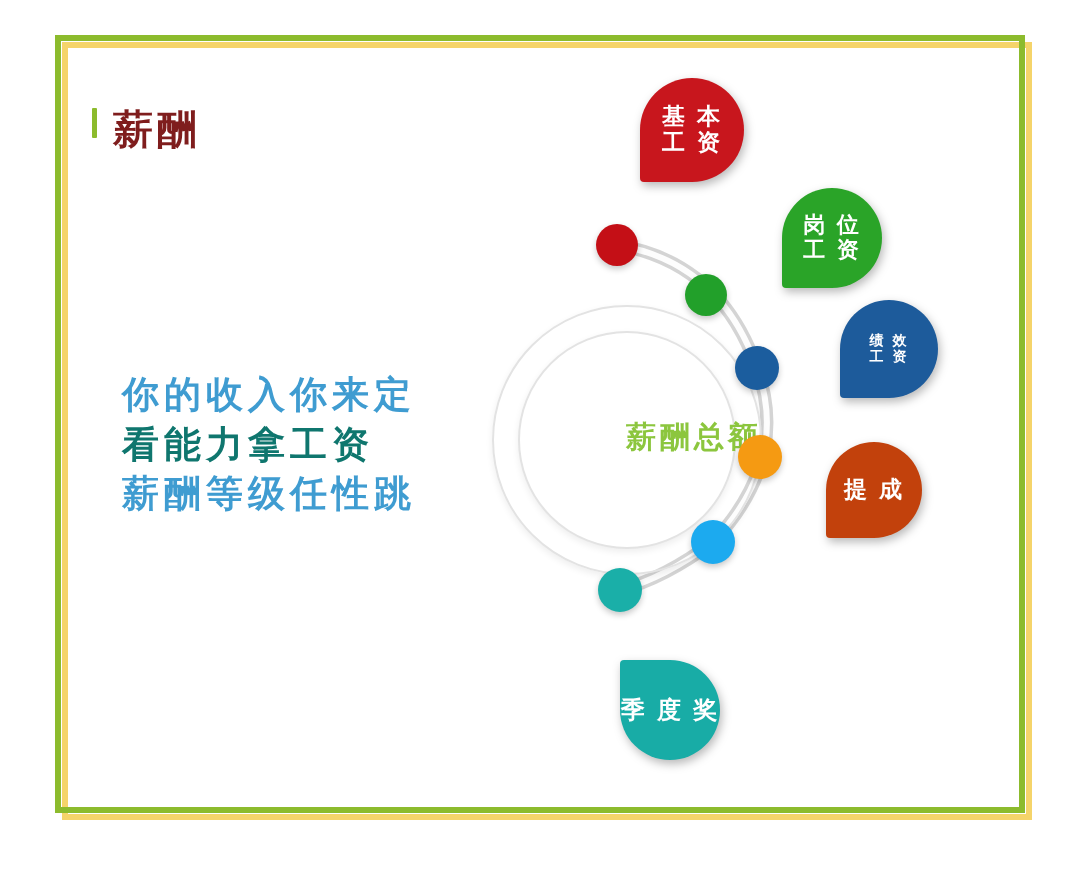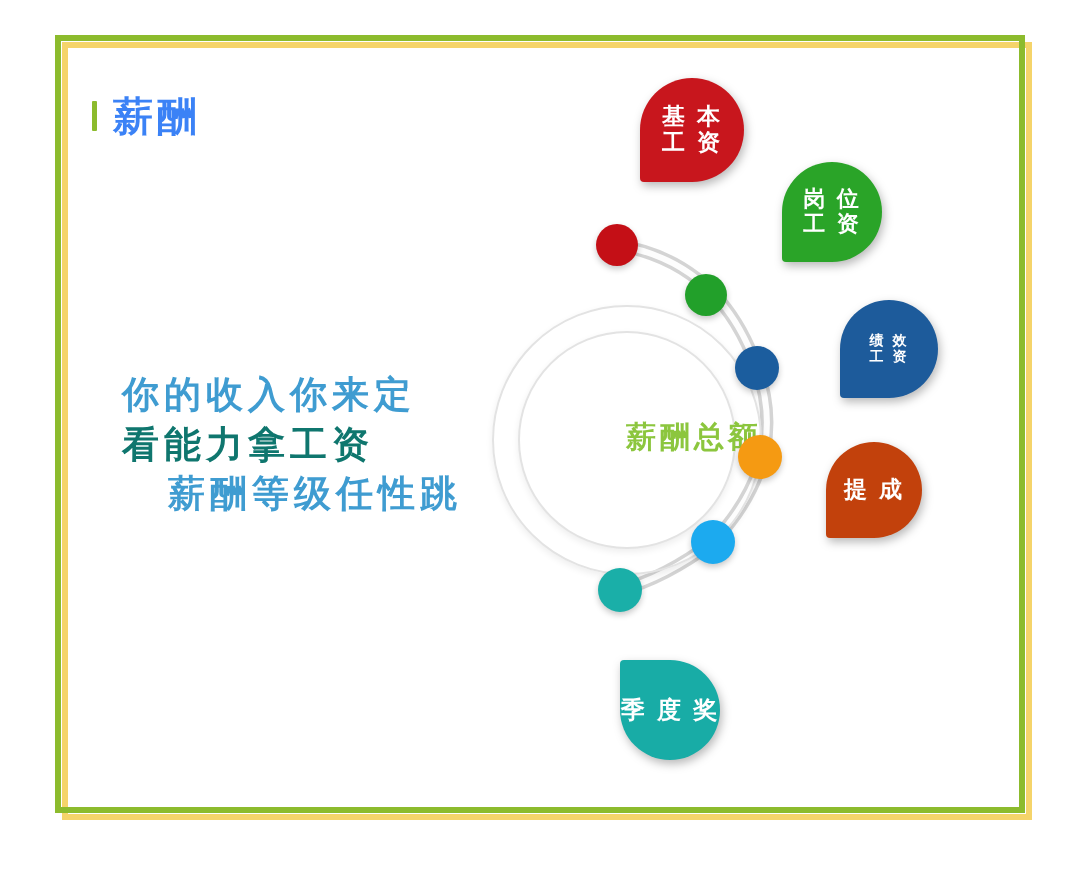--- a/index.html
+++ b/index.html
@@ -142,27 +142,27 @@
 </head>
 <body>
 
 <div id="slide">
 
   <div class="frame frame-gold" style="border-color: rgb(245, 212, 106);"></div>
   <div class="frame frame-green" style="border-color: rgb(140, 187, 45);"></div>
 
   <div id="heading">
     <span class="bar" style="background: rgb(140, 187, 45);"></span>
-    <span class="htext" style="color: #3b82f6;">薪酬</span>
+    <span class="htext" style="color: #7f1d1d; margin-top: 13px;">薪酬</span>
   </div>
 
   <div id="slogan">
     <div class="line" style="color: rgb(63, 156, 209);">你的收入你来定</div>
     <div class="line" style="color: #0f766e;">看能力拿工资</div>
-    <div class="line" style="color: rgb(63, 156, 209); margin-left: 46px;">薪酬等级任性跳</div>
+    <div class="line" style="color: rgb(63, 156, 209);">薪酬等级任性跳</div>
   </div>
 
   <svg id="arc-svg" viewBox="0 0 1080 872">
     <defs>
       <linearGradient id="arcgrad" x1="0" y1="0" x2="1" y2="1">
         <stop offset="0%" stop-color="#ffffff"></stop>
         <stop offset="45%" stop-color="#e9e9e9"></stop>
         <stop offset="100%" stop-color="#bfbfbf"></stop>
       </linearGradient>
     </defs>
@@ -182,21 +182,21 @@
   <div class="node-dot" style="left: 738px; top: 435px; width: 44px; height: 44px; background: rgb(245, 154, 18);"></div>
   <div class="node-dot" style="left: 691px; top: 520px; width: 44px; height: 44px; background: rgb(28, 170, 239);"></div>
   <div class="node-dot" style="left: 598px; top: 568px; width: 44px; height: 44px; background: rgb(26, 175, 168);"></div>
 
   <div class="drop pt-bl" style="left: 640px; top: 78px; width: 104px; height: 104px; background: rgb(200, 22, 29); font-size: 23px; text-align: center;">
       <div class="lbl">
         <div>基 本</div>
         <div>工 资</div>
       </div>
     </div>
-  <div class="drop pt-l" style="left: 782px; top: 162px; width: 100px; height: 100px; background: rgb(42, 164, 40); font-size: 22px;">
+  <div class="drop pt-l" style="left: 782px; top: 188px; width: 100px; height: 100px; background: rgb(42, 164, 40); font-size: 22px;">
       <div class="lbl">
         <div>岗 位</div>
         <div>工 资</div>
       </div>
     </div>
   <div class="drop pt-l" style="left: 840px; top: 300px; width: 98px; height: 98px; background: rgb(29, 91, 155); font-size: 14px;">
       <div class="lbl">
         <div>绩 效</div>
         <div>工 资</div>
       </div>

